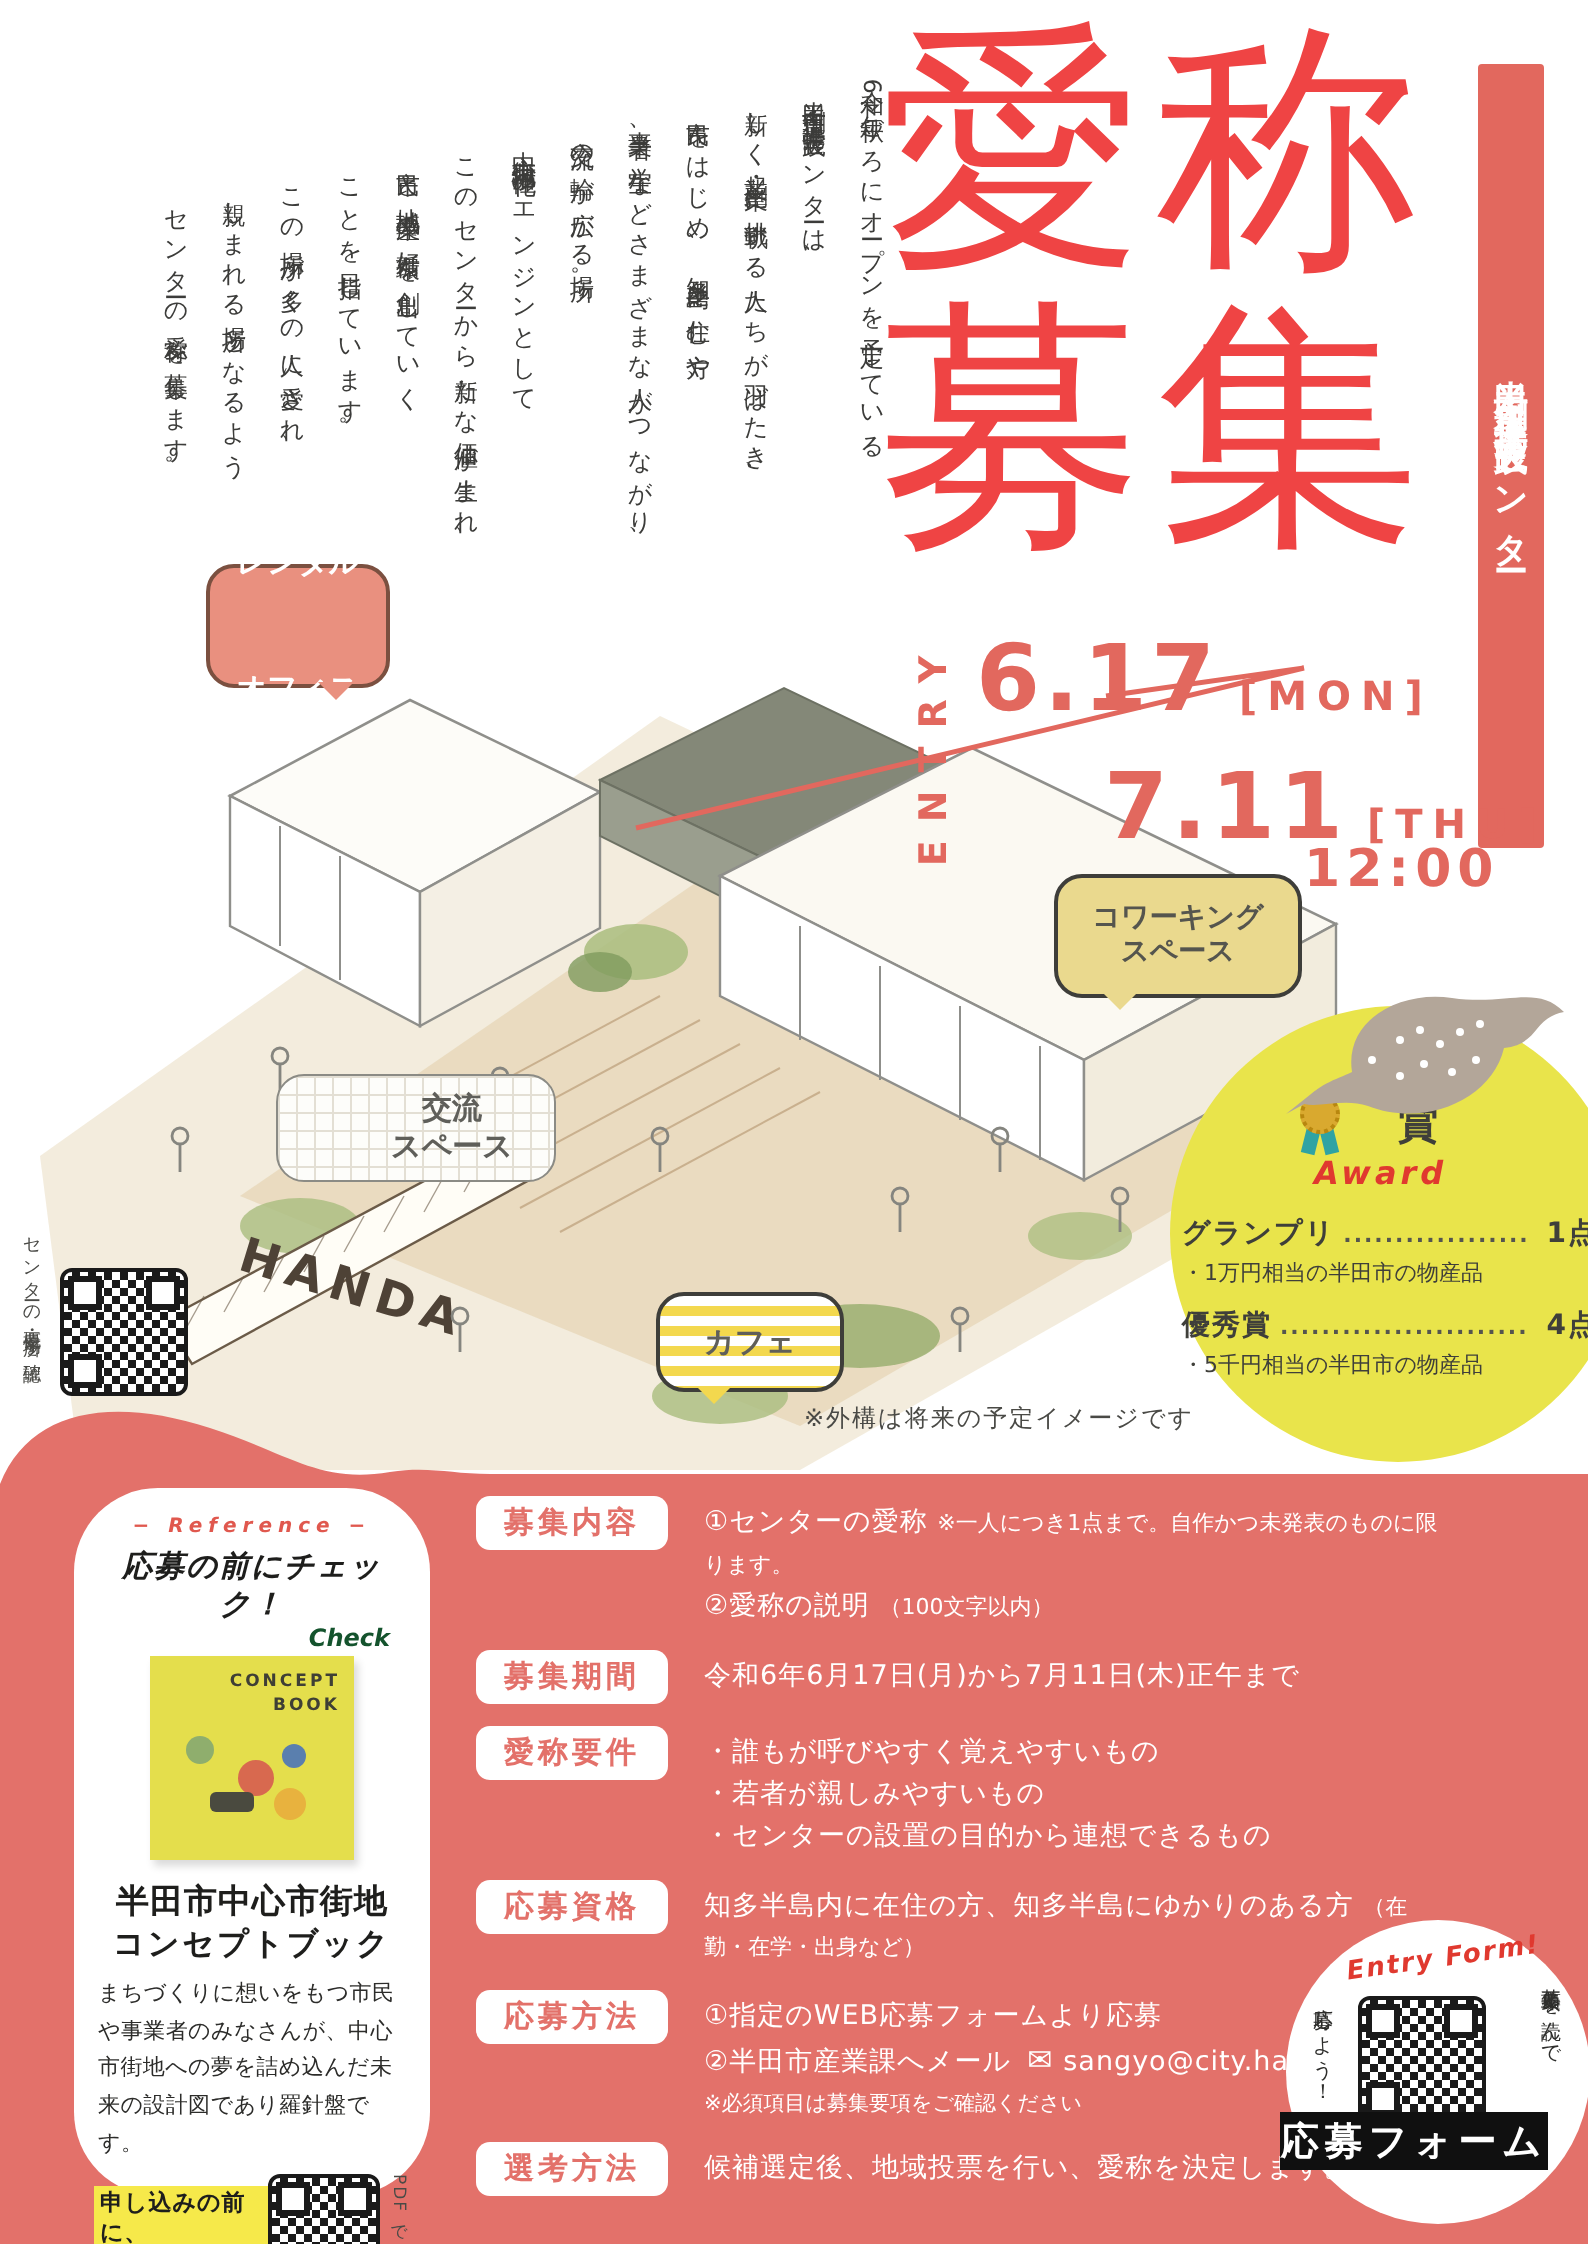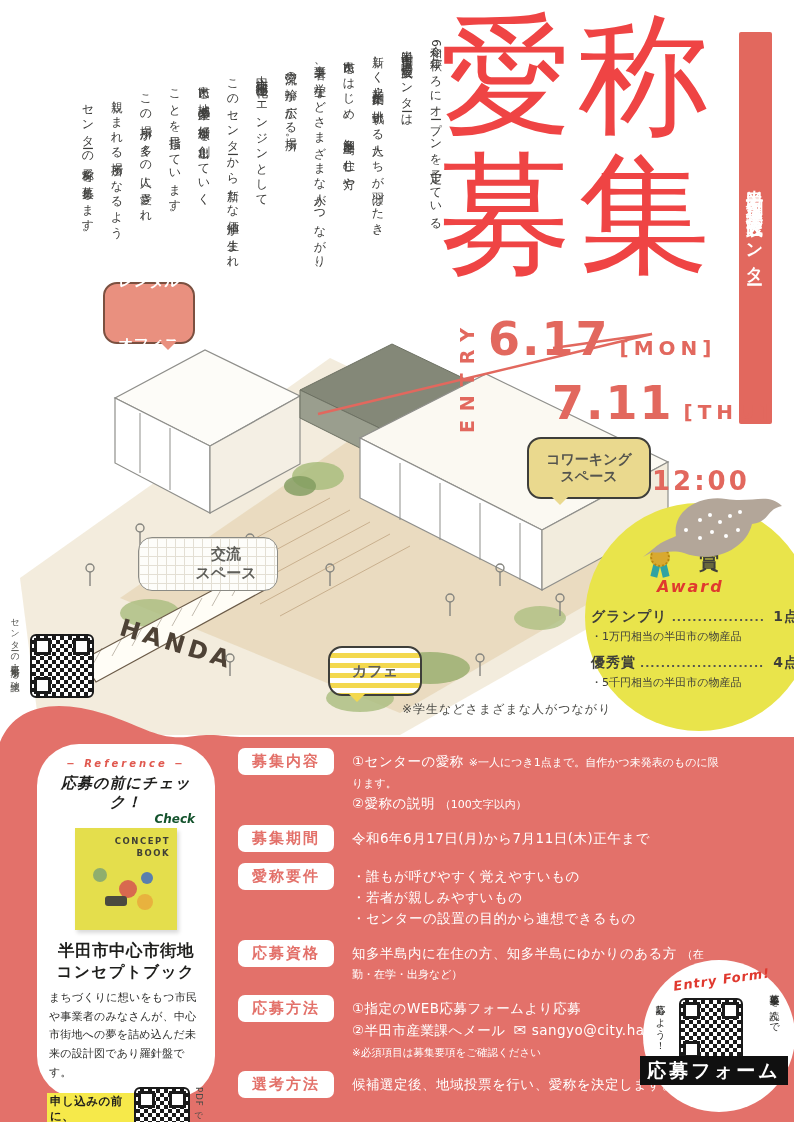--- a/index.html
+++ b/index.html
@@ -26,21 +26,21 @@
   .intro p.s10{padding-top:50px;}.intro p.s11{padding-top:55px;}.intro p.s12{padding-top:60px;}
 
   
   .entry-word{left:387px;top:365px;width:160px;text-align:center;transform:rotate(-90deg);
     color:#e2685e;font-weight:700;font-size:19px;letter-spacing:9px;}
   .date{color:#e2685e;font-weight:700;white-space:nowrap;}
   .date .num{font-size:46px;letter-spacing:2px;}
   .date .day{font-size:20px;letter-spacing:5px;margin-left:10px;}
   .d-start{left:488px;top:312px;}
   .d-end{left:552px;top:376px;}
-  .d-time{left:652px;top:420px;color:#e2685e;font-weight:700;font-size:26px;letter-spacing:3px;margin-top:46px;}
+  .d-time{left:652px;top:420px;color:#e2685e;font-weight:700;font-size:26px;letter-spacing:3px;}
   .arrow-svg{left:300px;top:300px;}
 
   
   .illo{left:0;top:268px;}
   .illo-note{left:402px;top:701px;font-size:12px;color:#4a4a46;letter-spacing:1px;}
 
   .bubble{position:absolute;border-radius:14px;display:flex;flex-direction:column;
     align-items:center;justify-content:center;text-align:center;font-weight:700;line-height:1.25;}
   .bubble:after{content:"";position:absolute;width:0;height:0;border:9px solid transparent;}
   .b-rental{left:103px;top:282px;width:88px;height:58px;background:#e9907f;border:2px solid #7b5040;
@@ -119,21 +119,21 @@
   .qr-card{width:52px;height:52px;flex:0 0 52px;}
   .pdf-cap{writing-mode:vertical-rl;font-size:8.5px;color:#4a4a46;margin-left:3px;height:56px;letter-spacing:1px;}
 
   
   .ecircle{left:643px;top:960px;width:152px;height:152px;background:#fff;border-radius:50%;z-index:3;}
   .e-script{position:absolute;left:30px;top:12px;transform:rotate(-8deg);color:#e0392f;
     font-size:13px;font-weight:700;font-style:italic;letter-spacing:1px;}
   .e-read{position:absolute;right:14px;top:26px;writing-mode:vertical-rl;font-size:10px;color:#2e2e2c;letter-spacing:1px;}
   .e-apply{position:absolute;left:10px;top:36px;writing-mode:vertical-rl;font-size:10px;color:#2e2e2c;letter-spacing:1px;}
   .qr-entry{position:absolute;left:36px;top:38px;width:60px;height:60px;}
-  .e-btn{left:640px;top:1056px;width:148px;height:29px;background:#101010;color:#fff;z-index:4;
+  .e-btn{left:640px;top:1056px;width:134px;height:29px;background:#101010;color:#fff;z-index:4;
     display:flex;align-items:center;justify-content:center;font-size:19px;font-weight:700;letter-spacing:3px;cursor:pointer;}
 </style>
 </head>
 <body>
 
 <div class="poster">
 
   <svg class="abs illo" width="745" height="467" viewBox="0 0 745 467">
     <polygon points="20,310 330,90 730,280 400,467 40,467" fill="#efe5d2" opacity="0.75"></polygon>
     <polygon points="120,330 360,165 650,300 400,445" fill="#e6d4b4" opacity="0.7"></polygon>
@@ -250,21 +250,21 @@
     <span>交流</span>
     <span>スペース</span>
   </div>
   <div class="abs bubble b-cowork">
     <span>コワーキング</span>
     <span>スペース</span>
   </div>
   <div class="abs bubble b-cafe">
     <span>カフェ</span>
   </div>
-  <div class="abs illo-note">※学生などさまざまな人がつながり</div>
+  <div class="abs illo-note">※外構は将来の予定イメージです</div>
 
   <div class="abs qr-left-cap">センターの概要・場所を確認</div>
   <div class="abs qr qr-left">
       <span class="c3"></span>
     </div>
 
   <div class="abs award">
     <div class="award-head">
       <div class="medal">
         <span class="rib1"></span>

